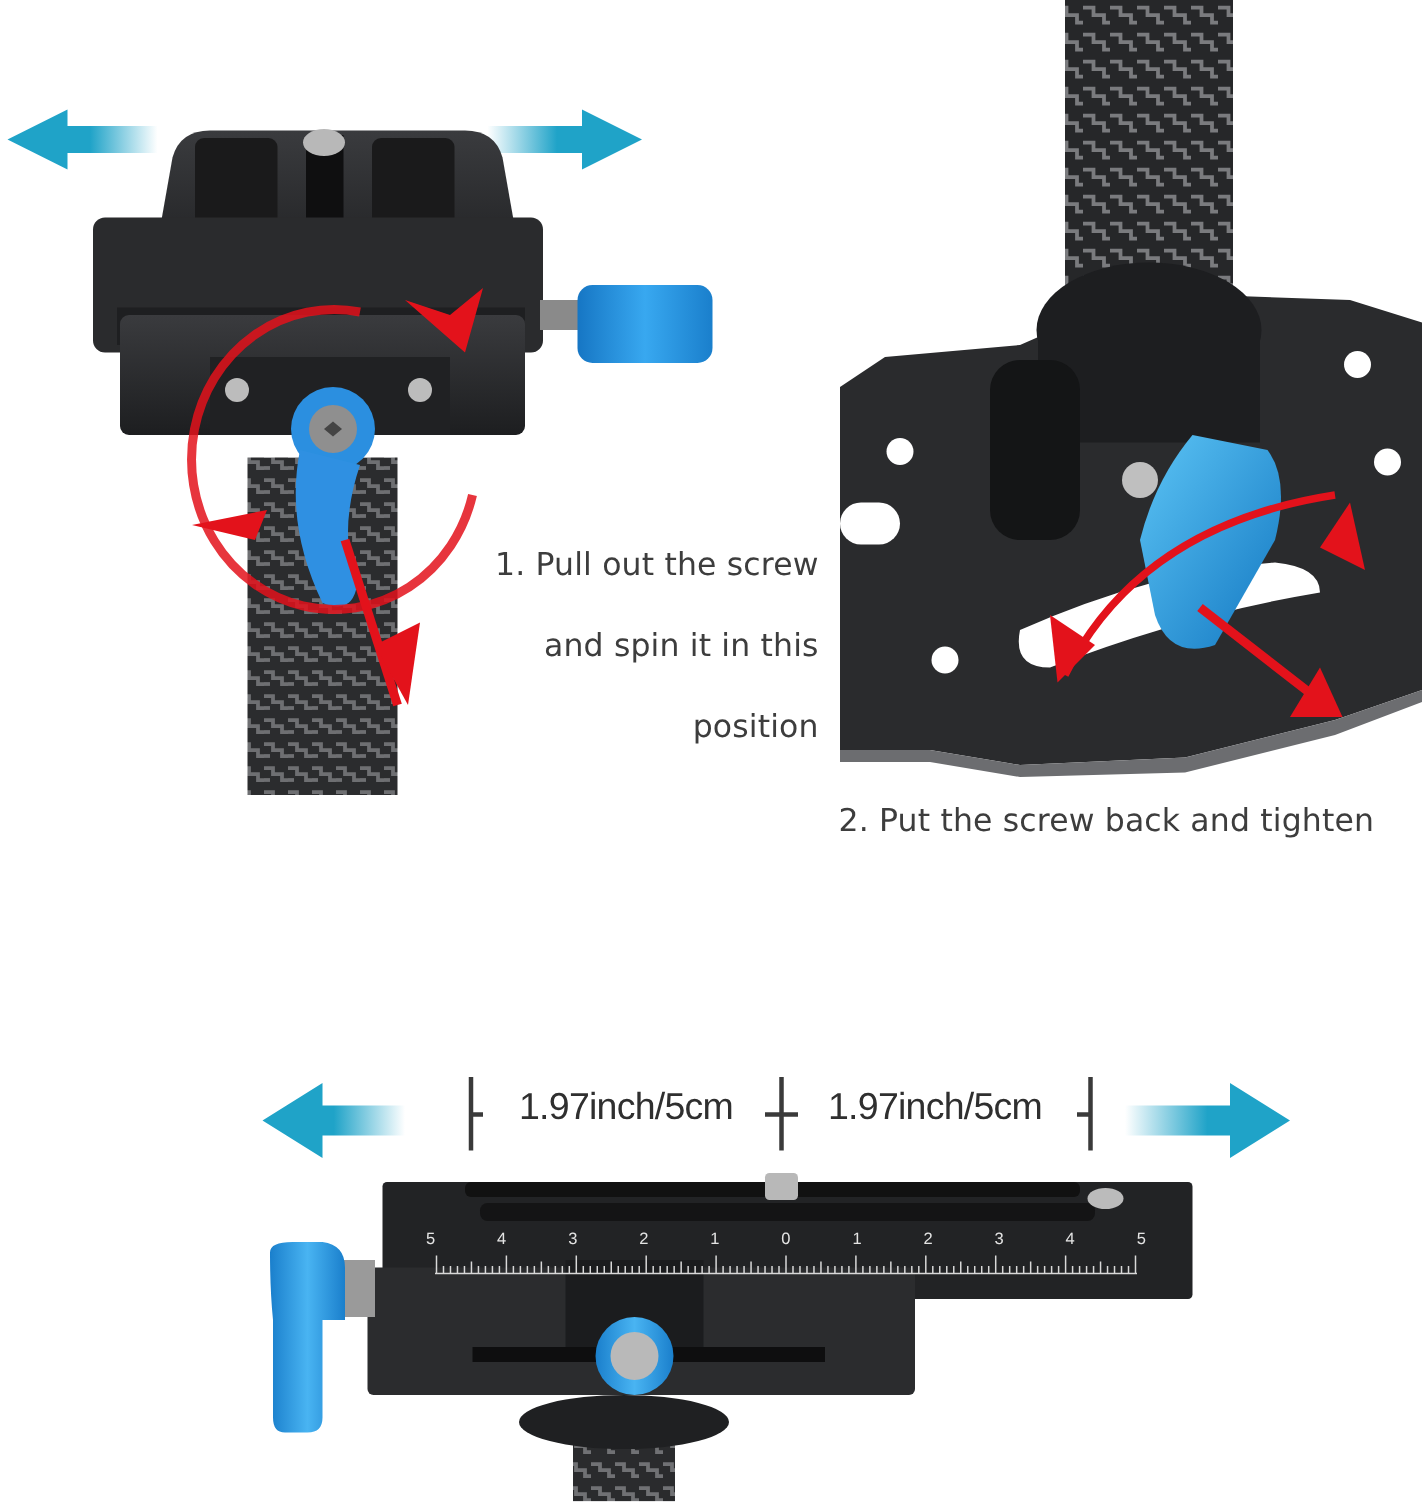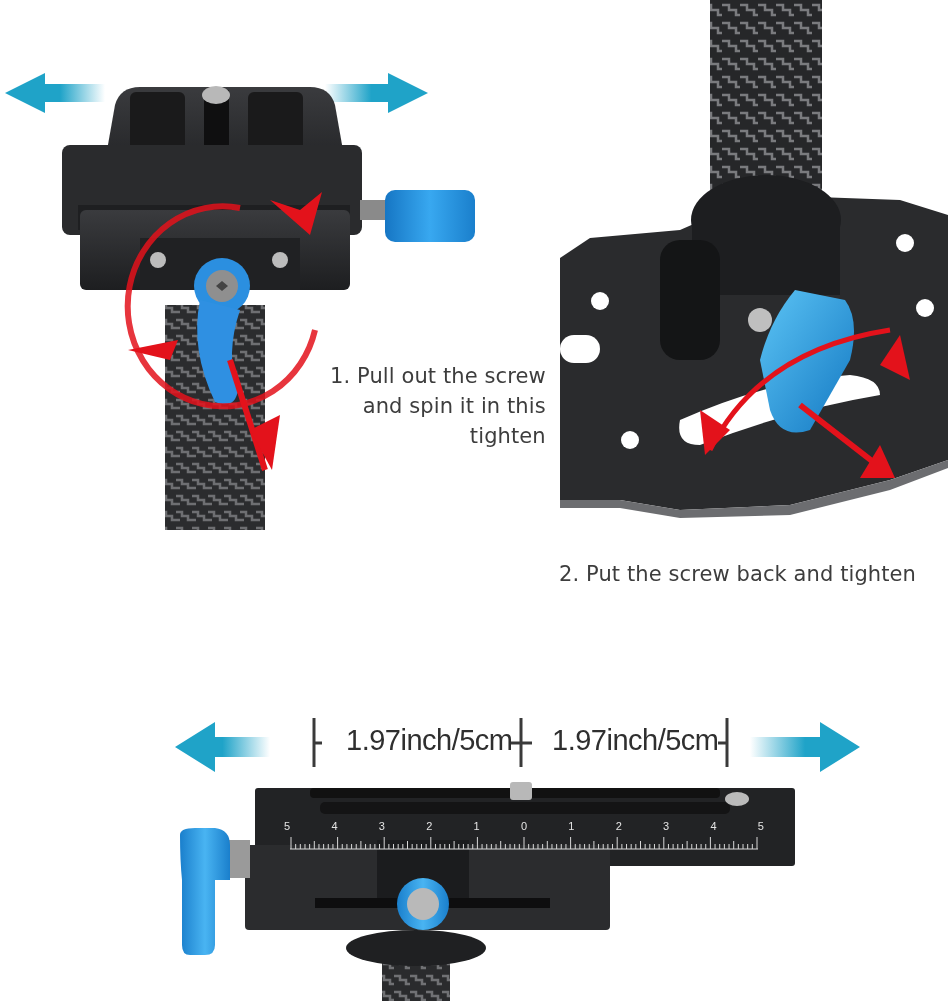--- a/index.html
+++ b/index.html
@@ -1,22 +1,22 @@
 <!DOCTYPE html>
 <html><head>
 <meta charset="utf-8">
 <style>
   html, body { margin: 0; padding: 0; background: #ffffff; }
   body { width: 948px; height: 1001px; position: relative; overflow: hidden;
          font-family: "DejaVu Sans", "Liberation Sans", sans-serif; color: #3a3a3a; }
   .abs { position: absolute; }
   .caption { font-size: 21px; line-height: 30px; color: #3d3d3d; letter-spacing: 0.1px; }
   .caption .line { display: block; white-space: nowrap; }
-  .caption .indent { padding-left: 26px; }
-  .measure { font-family: "Liberation Sans", sans-serif; font-size: 29px; color: #2f2f2f; letter-spacing: -0.5px; }
+  .caption .indent { padding-left: 26px; margin-top: 24px; }
+  .measure { font-family: "Liberation Sans", sans-serif; font-size: 25px; color: #2f2f2f; letter-spacing: -0.5px; }
   svg { display: block; }
 </style>
 </head>
 <body>
 
 <div class="abs" style="left:0;top:60px;width:480px;height:470px;">
   <svg width="480" height="470" viewBox="0 0 480 470">
     <defs>
       <linearGradient id="blueFadeL" x1="0" x2="1">
         <stop offset="0" stop-color="#1fa3c8"></stop>
@@ -80,21 +80,21 @@
       <path d="M128 290 L178 280 L170 300 Z" fill="#e3121b"></path>
       <path d="M230 300 L265 410" stroke="#e3121b" stroke-width="6"></path>
       <path d="M250 370 L272 410 L280 355 Z" fill="#e3121b"></path>
     </g>
   </svg>
 </div>
 
 <div class="abs caption" style="left:330px;top:361px;text-align:right;">
   <span class="line">1. Pull out the screw</span>
   <span class="line indent">and spin it in this</span>
-  <span class="line indent">tighten</span>
+  <span class="line indent">position</span>
 </div>
 
 <div class="abs" style="left:560px;top:0;width:388px;height:520px;">
   <svg width="388" height="520" viewBox="0 0 388 520">
     <defs>
       <pattern id="carbon2" width="18" height="18" patternUnits="userSpaceOnUse">
         <rect width="18" height="18" fill="#262729"></rect>
         <path d="M0 5h7v5h7v5h4" stroke="#7a7b7e" stroke-width="2.5" fill="none"></path>
       </pattern>
       <linearGradient id="knob2" x1="0" x2="1" y1="0" y2="1">
@@ -125,21 +125,21 @@
     <g>
       <path d="M150 450 Q200 350 330 330" stroke="#e3121b" stroke-width="5" fill="none"></path>
       <path d="M145 455 L140 410 L170 430 Z" fill="#e3121b"></path>
       <path d="M340 335 L350 380 L320 365 Z" fill="#e3121b"></path>
       <path d="M240 405 L330 475" stroke="#e3121b" stroke-width="6"></path>
       <path d="M300 478 L335 478 L320 445 Z" fill="#e3121b"></path>
     </g>
   </svg>
 </div>
 
-<div class="abs caption" style="left:559px;top:559px;text-align:center;">
+<div class="abs caption" style="left:559px;top:532px;text-align:center;">
   <span class="line">2. Put the screw back and tighten</span>
 </div>
 
 <div class="abs" style="left:170px;top:710px;width:700px;height:80px;">
   <svg width="700" height="80" viewBox="0 0 700 80" style="position:absolute;left:0;top:0;">
     <defs>
       <linearGradient id="bfL" x1="0" x2="1">
         <stop offset="0" stop-color="#1fa3c8"></stop>
         <stop offset="0.5" stop-color="#1fa3c8"></stop>
         <stop offset="1" stop-color="#1fa3c8" stop-opacity="0"></stop>

